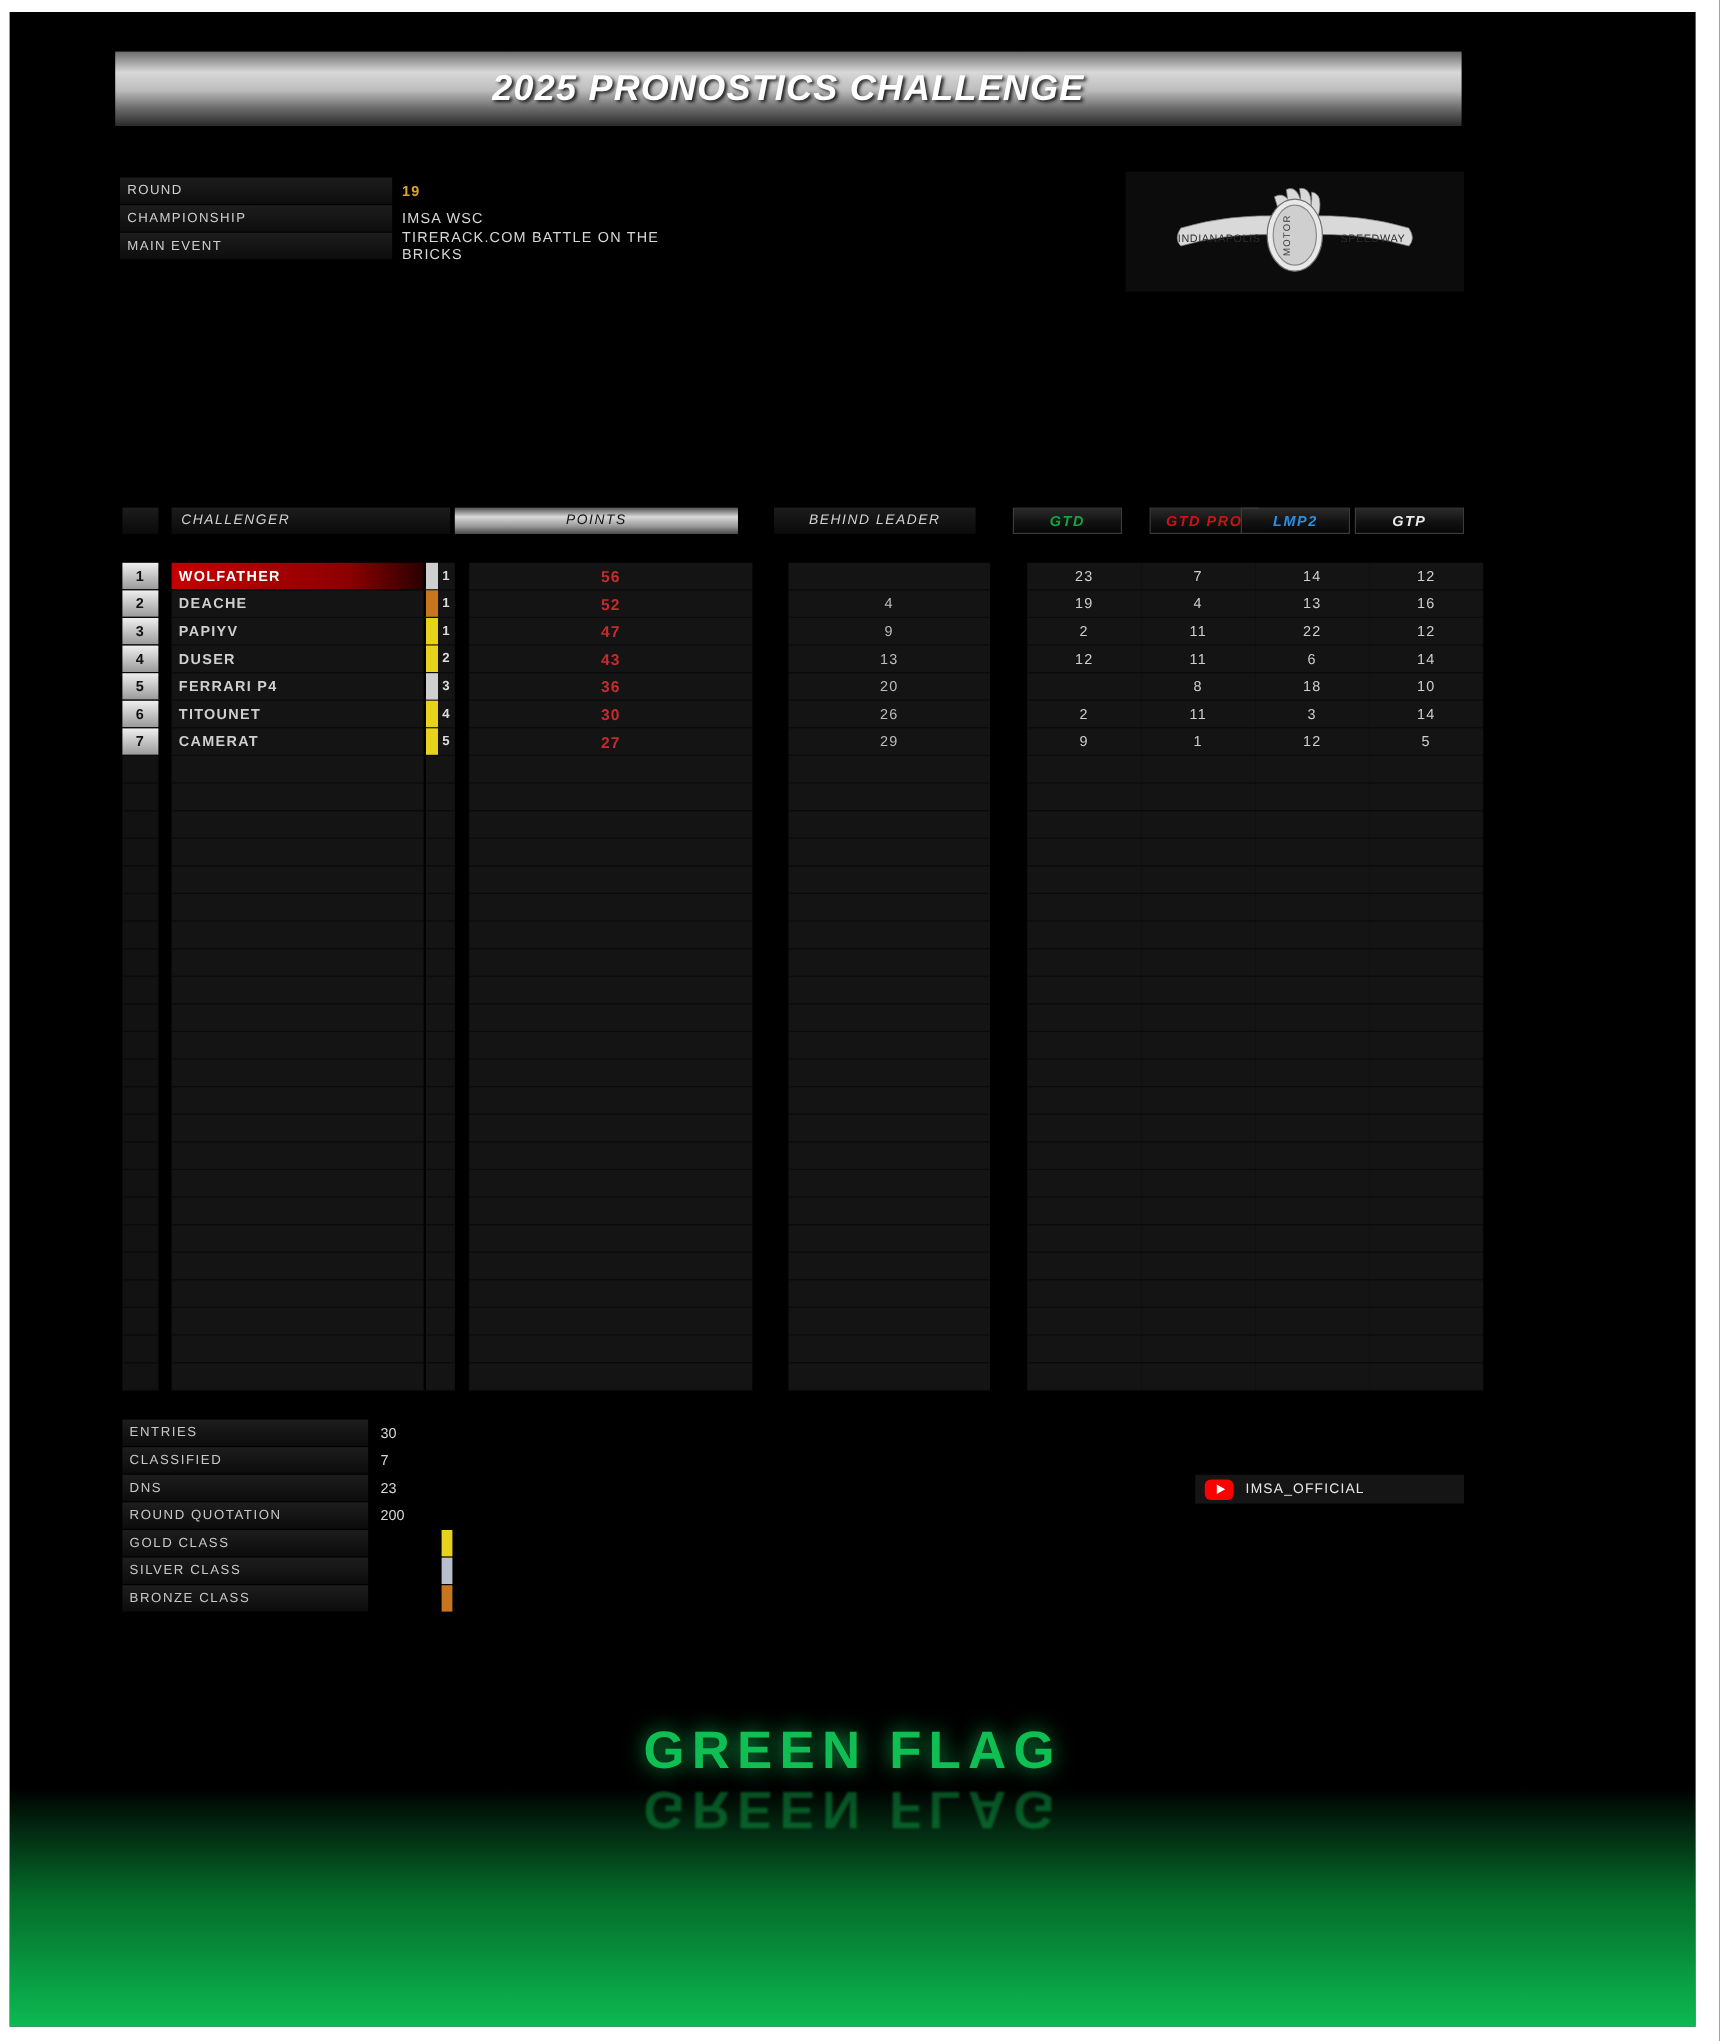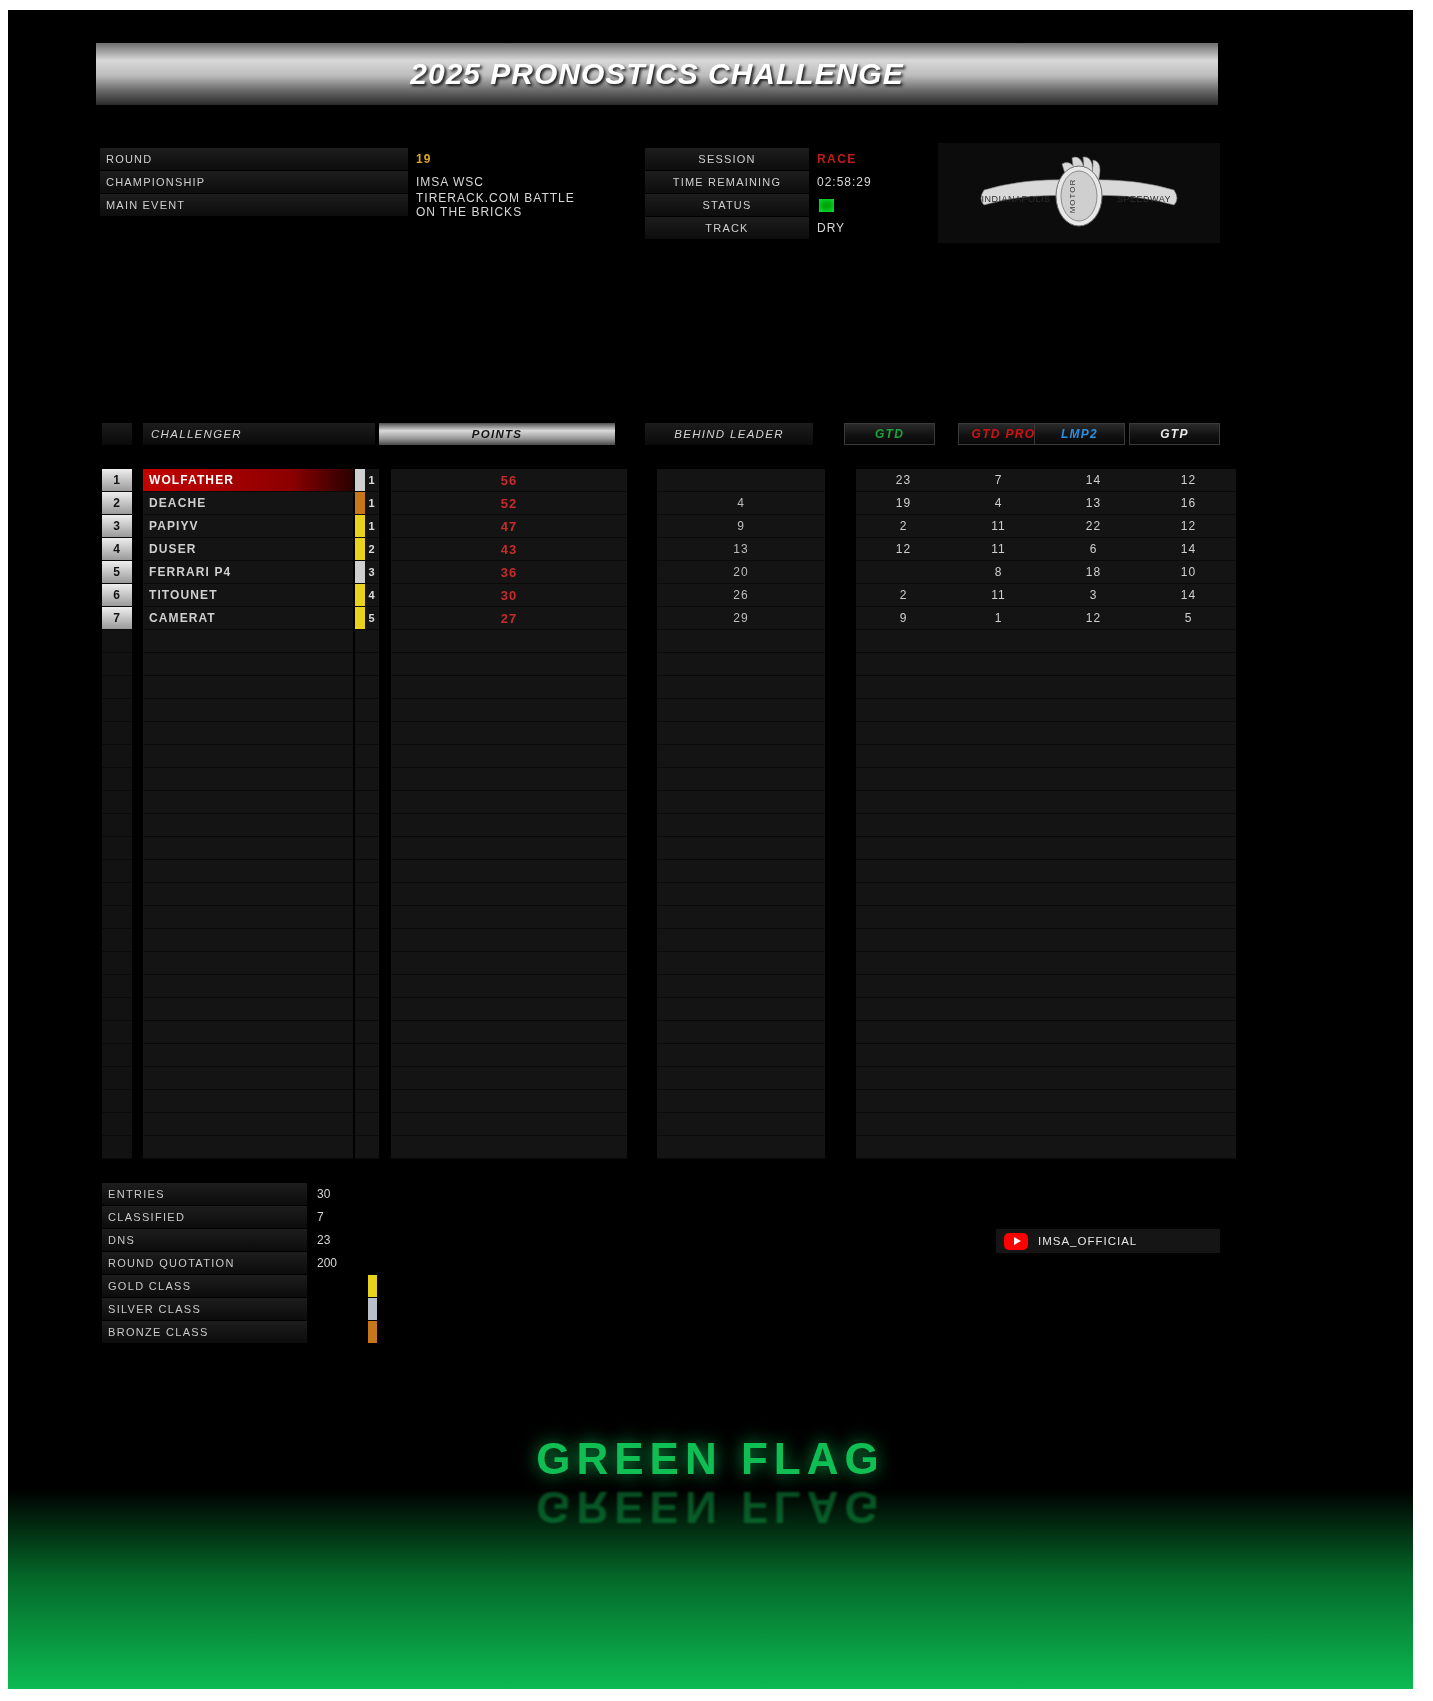--- a/index.html
+++ b/index.html
@@ -62,21 +62,21 @@
     align-items: stretch;
   }
   .info-label {
     background: linear-gradient(180deg, #1d1d1d, #0d0d0d);
     color: #cfcfcf;
     font-size: 11px;
     letter-spacing: 1.2px;
     display: flex; align-items: center;
     padding-left: 6px;
   }
-  .info-left .info-label { width: 308px; }
+  .info-left .info-label { width: 227px; }
   .info-mid  .info-label { width: 164px; justify-content: center; padding-left: 0; }
   .info-value {
     flex: 1;
     background: #000;
     color: #d8d8d8;
     font-size: 12px;
     letter-spacing: 1px;
     display: flex; align-items: center;
     padding-left: 8px;
   }
@@ -137,21 +137,21 @@
     display: flex; align-items: center;
     font-size: 11.5px;
     letter-spacing: 1.3px;
   }
   .hdr-dark {
     background: linear-gradient(180deg, #1c1c1c, #0a0a0a);
   }
   .hdr-silver {
     background: linear-gradient(180deg, #4e4e4e 0%, #d9d9d9 35%, #9a9a9a 70%, #4a4a4a 100%);
     color: #141414;
-    font-weight: bold;
+    font-weight: normal;
     justify-content: center;
   }
   .hdr-pos    { left: 94px;  top: 413px; width: 30px; }
   .hdr-chal   { left: 135px; top: 413px; width: 232px; color: #d2d2d2; font-style: italic; padding-left: 8px; }
   .hdr-points { left: 371px; top: 413px; width: 236px; font-style: italic; }
   .hdr-behind { left: 637px; top: 413px; width: 168px; color: #d2d2d2; font-style: italic; justify-content: center; }
   .hdr-class {
     position: absolute; top: 413px; height: 22px; width: 91px;
     background: linear-gradient(180deg, #2a2a2a 0%, #121212 55%, #060606 100%);
     border: 1px solid #3a3a3a;
@@ -279,40 +279,20 @@
       <div class="info-row">
         <div class="info-label">CHAMPIONSHIP</div>
         <div class="info-value">IMSA WSC</div>
       </div>
       <div class="info-row">
         <div class="info-label">MAIN EVENT</div>
         <div class="info-value">TIRERACK.COM BATTLE ON THE BRICKS</div>
       </div>
     </div>
 
-    <div class="info-mid">
-      <div class="info-row">
-        <div class="info-label">SESSION</div>
-        <div class="info-value red">RACE</div>
-      </div>
-      <div class="info-row">
-        <div class="info-label">TIME REMAINING</div>
-        <div class="info-value">02:58:29</div>
-      </div>
-      <div class="info-row">
-        <div class="info-label">STATUS</div>
-        <div class="info-value">
-          <span class="status-dot"></span>
-        </div>
-      </div>
-      <div class="info-row">
-        <div class="info-label">TRACK</div>
-        <div class="info-value">DRY</div>
-      </div>
-    </div>
 
     <div class="logo-box">
       <svg width="250" height="78" viewBox="0 0 250 78">
         <g fill="#d9d9d9" stroke="#7a7a7a" stroke-width="0.6">
           <path d="M118 4 q6 -3 10 4 q4 8 2 18 l-8 2 q-3 -14 -4 -24z"></path>
           <path d="M129 3 q7 -1 9 7 q2 9 -1 17 l-8 1 q2 -13 0 -25z"></path>
           <path d="M139 6 q7 1 7 10 q0 9 -4 15 l-7 -1 q5 -12 4 -24z"></path>
           <path d="M108 10 q7 -4 12 3 q4 8 4 17 l-8 3 q-5 -12 -8 -23z"></path>
           <path d="M30 36 q40 -12 88 -10 l0 16 q-48 -3 -88 9 q-6 -6 0 -15z"></path>
           <path d="M220 36 q-40 -12 -88 -10 l0 16 q48 -3 88 9 q6 -6 0 -15z"></path>

